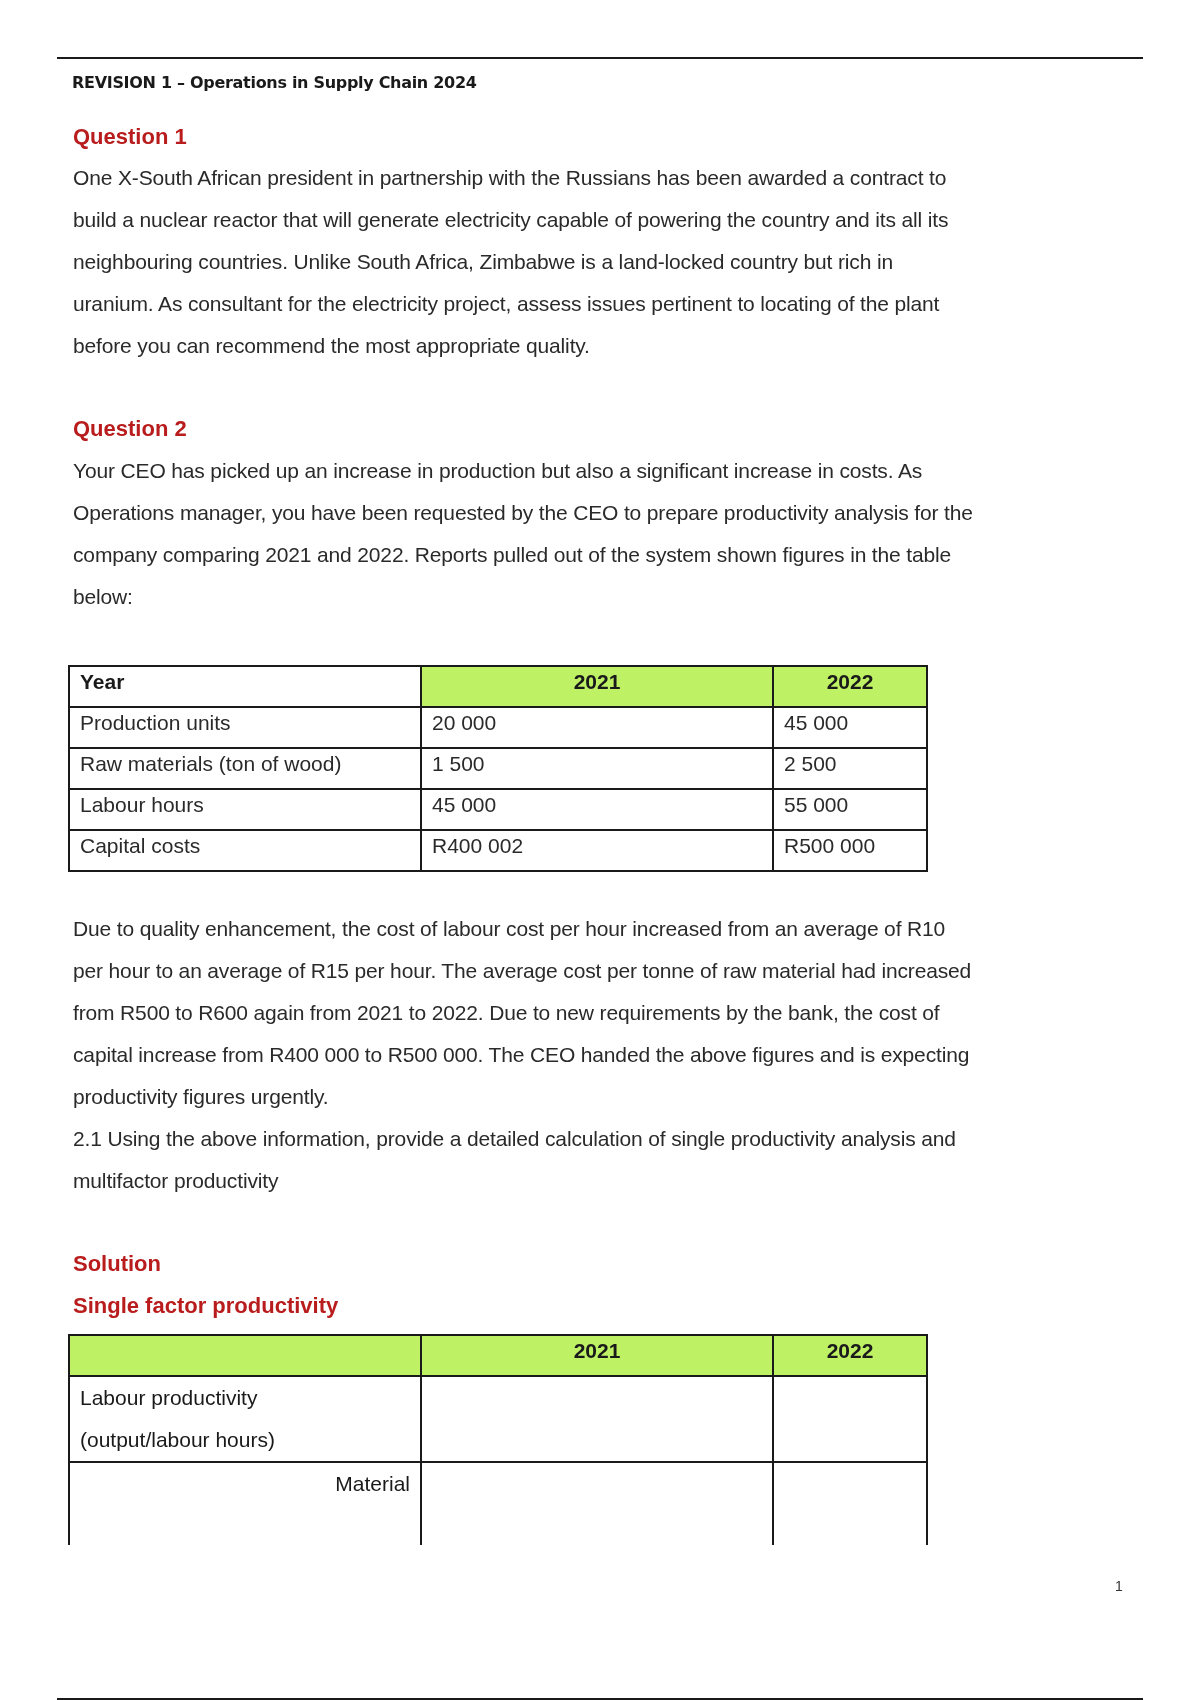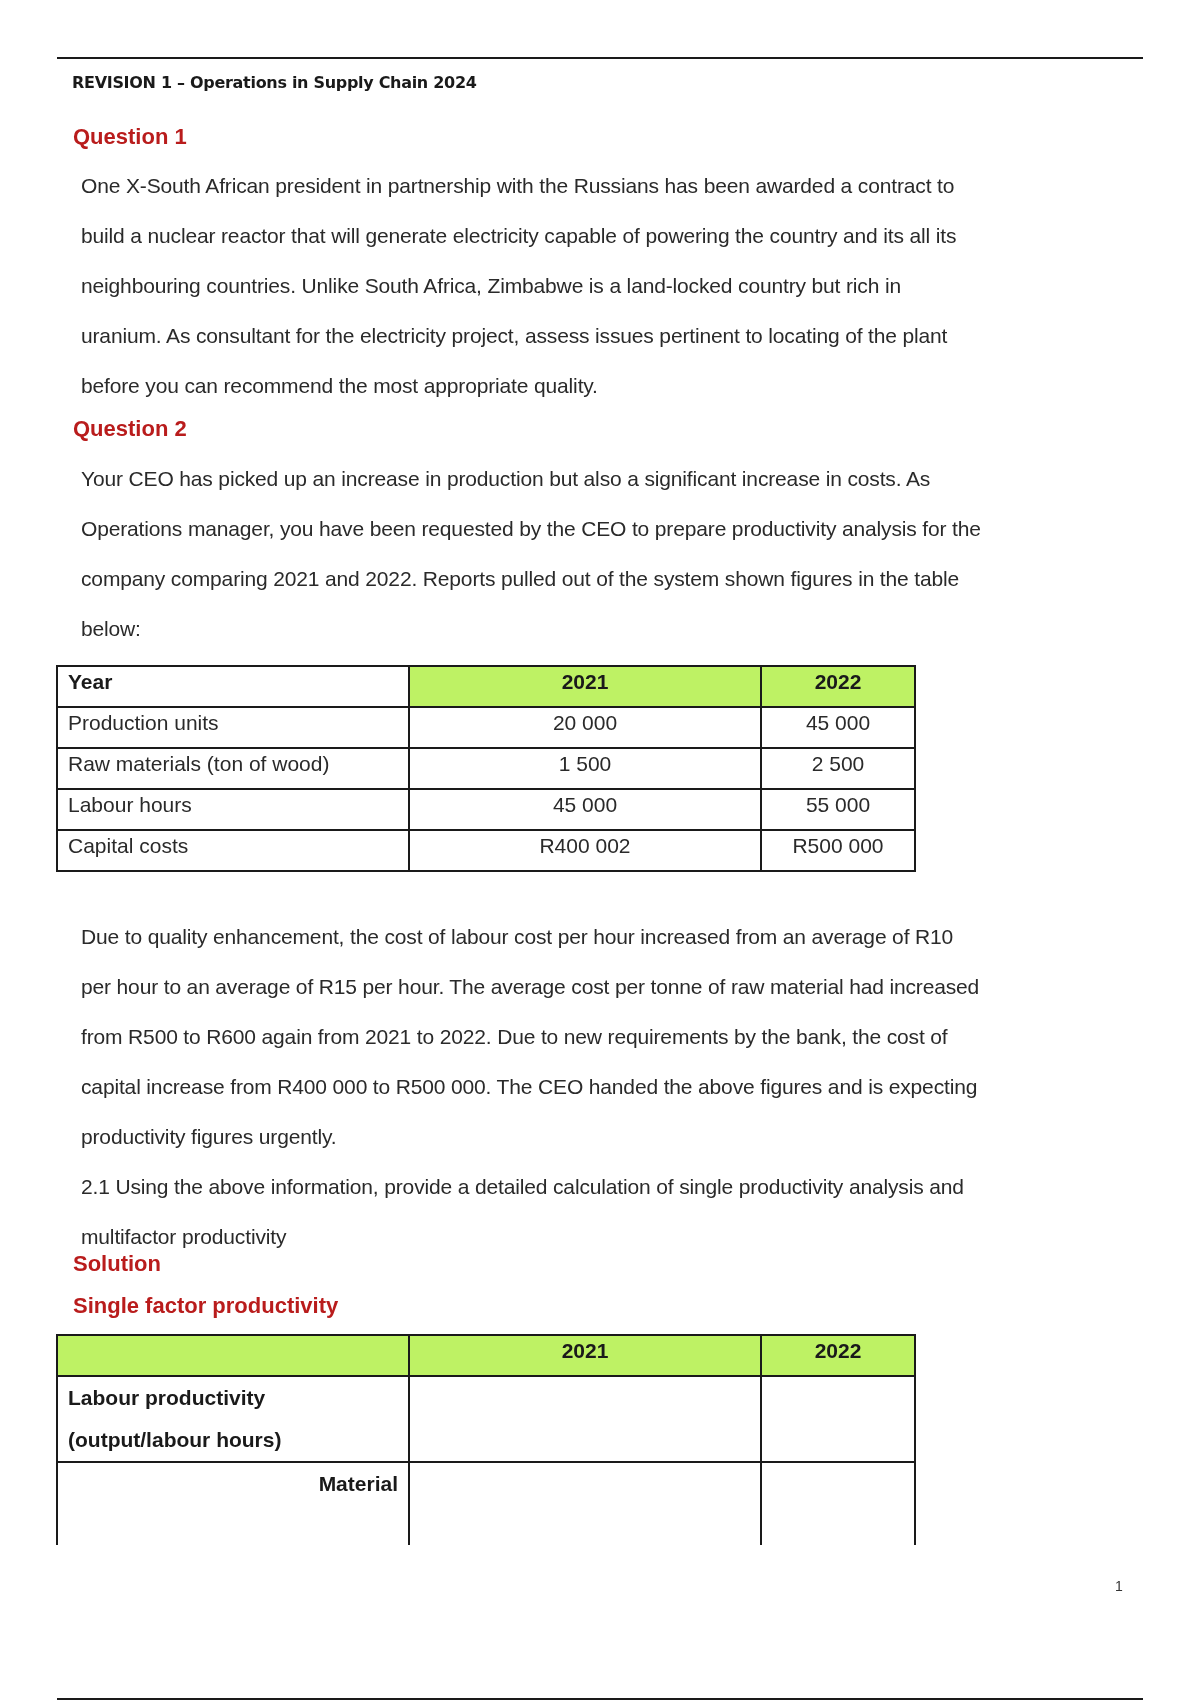--- a/index.html
+++ b/index.html
@@ -50,49 +50,49 @@
     }
     .para {
       position: absolute;
       left: 73px;
       width: 1080px;
       font-size: 21px;
       line-height: 42px;
       color: #2a2a2a;
       letter-spacing: -0.15px;
     }
-    .para p { margin: 8px; white-space: nowrap; }
+    .para p { margin: 0; white-space: nowrap; }
 
     table.grid {
       position: absolute;
-      left: 56px;
+      left: 68px;
       width: 860px;
       border-collapse: collapse;
       font-size: 21px;
       color: #2a2a2a;
     }
     table.grid td, table.grid th {
       border: 2px solid #1a1a1a;
       padding: 0 10px;
       height: 39px;
       vertical-align: top;
       line-height: 30px;
     }
     table.grid th {
       font-weight: bold;
       background: #bef264;
       text-align: center;
       color: #1a1a1a;
     }
     table.grid th.plain { background: #ffffff; text-align: left; }
-    table.grid td.num { text-align: center; }
+    table.grid td.num { text-align: left; }
     .c1 { width: 330px; }
     .c2 { width: 330px; }
 
-    table.sol td.label { font-weight: bold; color: #1a1a1a; line-height: 42px; padding-top: 0; margin-left: 43px; }
+    table.sol td.label { font-weight: normal; color: #1a1a1a; line-height: 42px; padding-top: 0; margin-left: 43px; }
     table.sol td { height: 80px; }
     table.sol tr.cut td { border-bottom: none; height: 82px; text-align: right; }
 
     .page-num {
       position: absolute;
       left: 1115px;
       top: 1578px;
       font-size: 14px;
       color: #333;
     }

